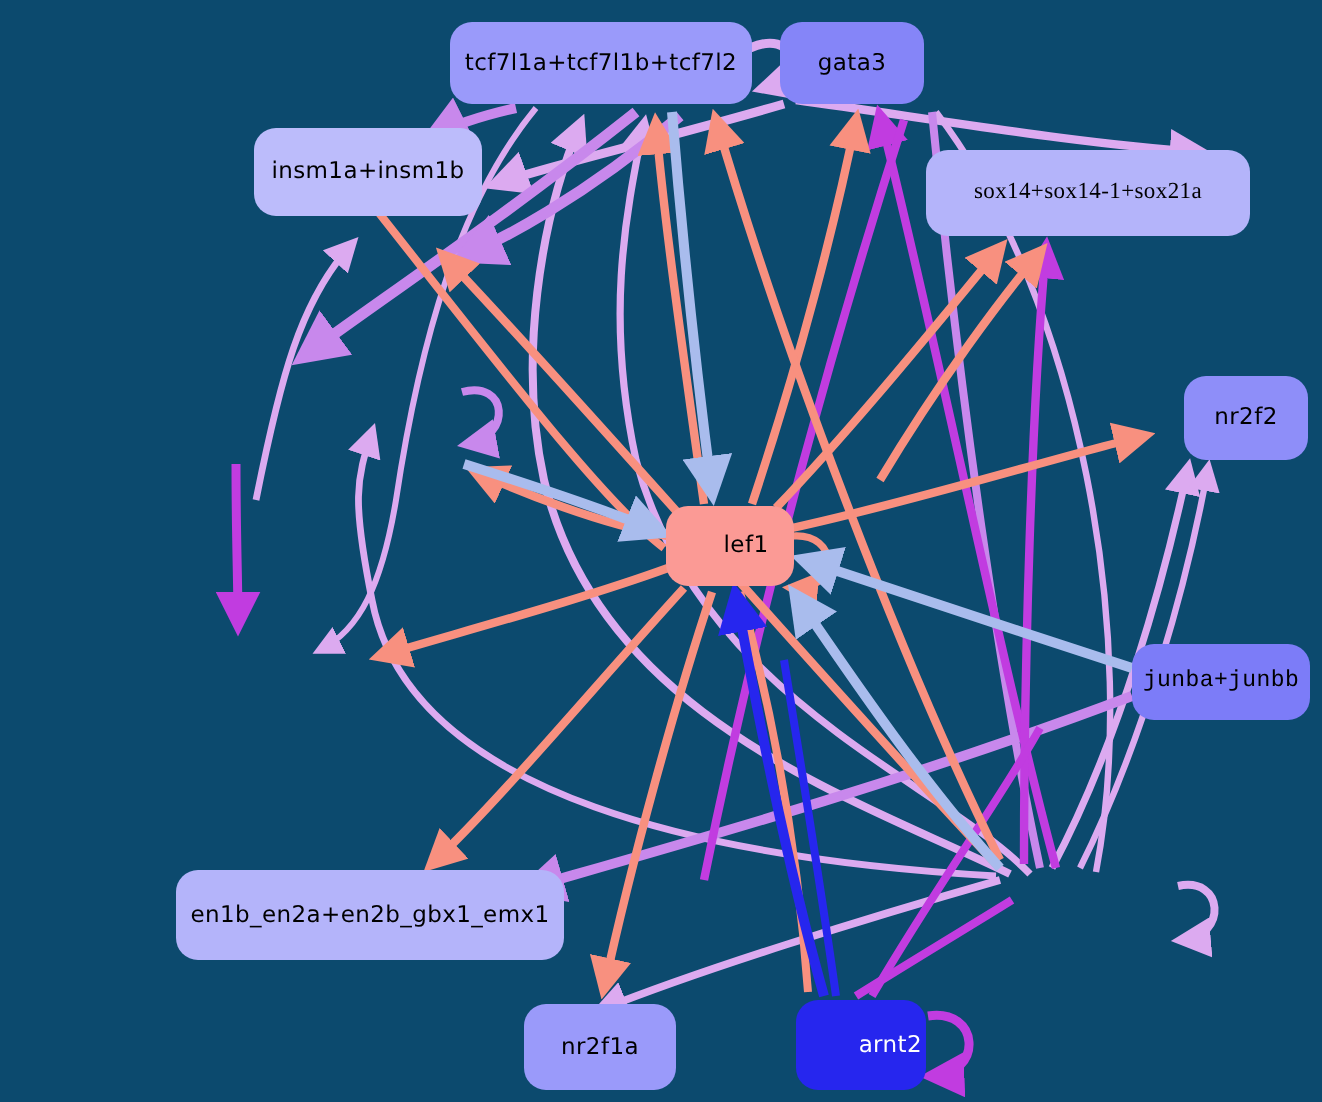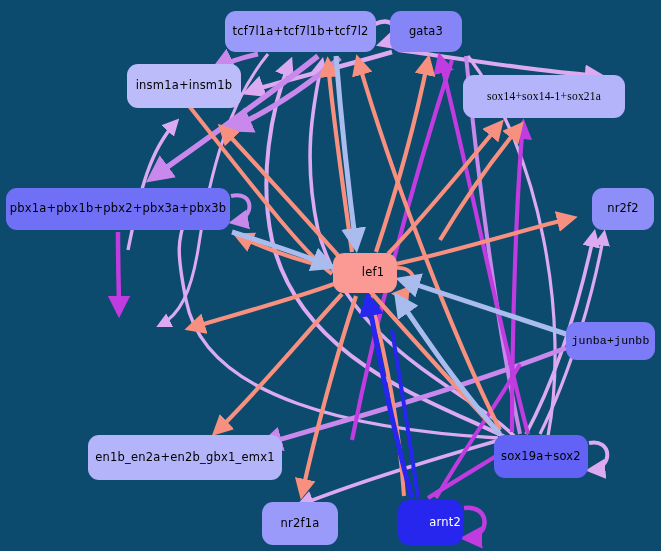--- a/index.html
+++ b/index.html
@@ -142,44 +142,38 @@
   </div>
 
   <div class="node-box" style="left:127px; top:64px; width:114px; height:44px; background:#bcbcfb;">
     <span class="node-label">insm1a+insm1b</span>
   </div>
 
   <div class="node-box" style="left:463px; top:75px; width:162px; height:43px; background:#b4b4fa;font-family:Liberation Serif, serif;">
     <span class="node-label">sox14+sox14-1+sox21a</span>
   </div>
 
-  <div class="node-box" style="left:6px; top:188px; width:224px; height:42px; background:#7070f7;">
-    <span class="node-label">pbx1a+pbx1b+pbx2+pbx3a+pbx3b</span>
-  </div>
 
   <div class="node-box" style="left:578px; top:188px; width:62px; height:42px; background:#8e8ef9;margin-left:14px;">
     <span class="node-label">nr2f2</span>
   </div>
 
   <div class="node-box" style="left:333px; top:253px; width:64px; height:40px; background:#fb9a95;padding-left:16px;">
     <span class="node-label">lef1</span>
   </div>
 
 
   <div class="node-box" style="left:566px; top:322px; width:89px; height:38px; background:#7c7cf8;font-family:Liberation Mono, monospace;">
     <span class="node-label">junba+junbb</span>
   </div>
 
   <div class="node-box" style="left:88px; top:435px; width:194px; height:45px; background:#b4b4fa;">
     <span class="node-label">en1b_en2a+en2b_gbx1_emx1</span>
   </div>
 
-  <div class="node-box" style="left:494px; top:435px; width:94px; height:43px; background:#6262f6;">
-    <span class="node-label">sox19a+sox2</span>
-  </div>
 
   <div class="node-box" style="left:262px; top:502px; width:76px; height:43px; background:#9a9afa;">
     <span class="node-label">nr2f1a</span>
   </div>
 
   <div class="node-box" style="left:398px; top:500px; width:65px; height:45px; background:#2626ee; color:#ffffff;justify-content:flex-end;">
     <span class="node-label">arnt2</span>
   </div>
 
 </div>

